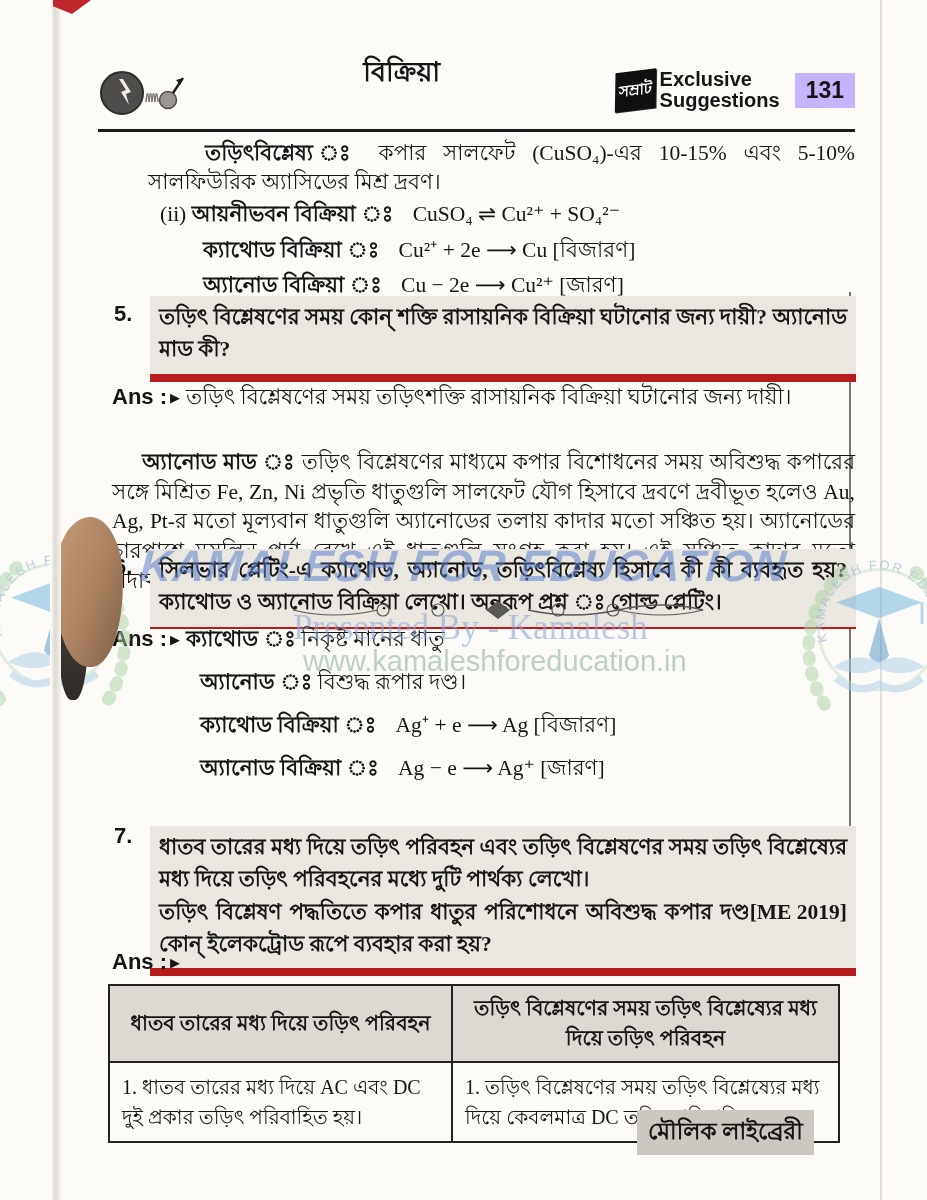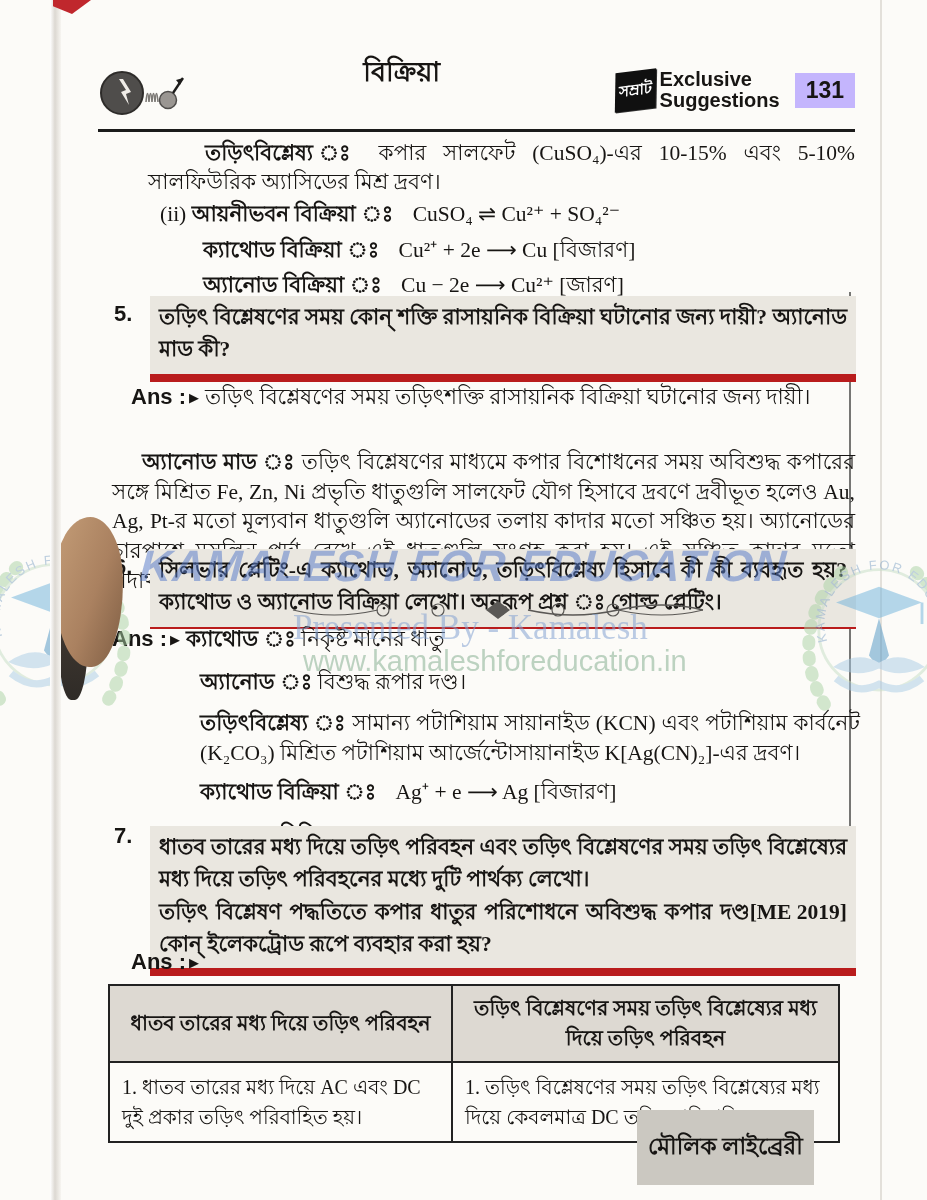--- a/index.html
+++ b/index.html
@@ -33,41 +33,41 @@
   .intro{left:148px;top:139px;width:707px;line-height:1.33;text-align:justify;text-indent:57px;}
   .ion{left:160px;top:197px;white-space:nowrap;}
   .rxn{left:203px;white-space:nowrap;}
   .formula{margin-left:14px;}
 
   .qnum{font-family:"Liberation Sans",sans-serif;font-weight:bold;font-size:22px;z-index:2;}
   .qbox{background:#eae7e0;font-weight:bold;font-size:21.5px;line-height:1.5;
     padding:5px 9px 8px;border-bottom:8px solid #b91c1c;text-align:justify;z-index:2;}
   .qtag{float:right;font-family:"Liberation Serif",serif;}
 
-  .ansline{white-space:nowrap;margin-left:19px;}
+  .ansline{white-space:nowrap;}
   .ans-label{font-family:"Liberation Sans",sans-serif;font-weight:bold;font-size:22px;}
   .ans-marker{font-size:13px;vertical-align:2px;margin:0 6px 0 3px;}
 
   .mud{left:112px;top:408px;width:743px;line-height:1.38;text-align:justify;text-indent:30px;margin-top:40px;}
 
   .ans6-block{left:112px;top:622px;width:744px;}
   .ans6-block .row{margin-bottom:7px;}
   .ind{margin-left:88px;}
   .elec{width:660px;text-align:justify;line-height:1.4;}
 
   
   table.cmp{position:absolute;left:108px;top:984px;width:732px;border-collapse:collapse;z-index:2;
     font-size:20px;}
   table.cmp th,table.cmp td{border:2.5px solid #222;}
   table.cmp th{background:#ddd9d2;font-weight:bold;text-align:center;padding:8px 12px;line-height:1.45;font-size:20.5px;}
   table.cmp td{background:transparent;vertical-align:top;padding:9px 12px;line-height:1.5;}
   .c1{width:47%;} .c2{width:53%;}
 
   .stamp{position:absolute;left:637px;top:1110px;background:#cbc8c1;font-weight:bold;
-    font-size:23px;padding:18px 11px;z-index:2;}
+    font-size:23px;padding:3px 11px;z-index:2;}
 
   
   .wm-main{position:absolute;left:140px;top:541px;width:740px;font-family:"Liberation Sans",sans-serif;
     font-weight:bold;font-style:italic;font-size:44px;letter-spacing:1px;white-space:nowrap;
     color:rgba(86,122,201,0.52);transform:skewX(-4deg);z-index:3;}
   .wm-presented{position:absolute;left:293px;top:608px;font-size:35px;color:rgba(132,162,209,0.55);
     font-family:"Liberation Serif",serif;z-index:3;white-space:nowrap;}
   .wm-site{position:absolute;left:303px;top:645px;font-size:29px;color:rgba(148,184,158,0.62);
     font-family:"Liberation Sans",sans-serif;z-index:3;white-space:nowrap;}
   .logo{position:absolute;width:172px;height:205px;opacity:.5;z-index:2;}
@@ -153,23 +153,20 @@
     <circle cx="325" cy="11" r="6" stroke="#5a5855" fill="none" stroke-width="1.2"></circle>
     <polygon points="210,2 222,11 210,20 198,11" fill="#5a5855"></polygon>
   </svg>
 
   <div class="abs ans6-block sz">
     <div class="row">
       <span class="ans-label">Ans :</span><span class="ans-marker">▶</span><span class="blabel">ক্যাথোড ঃ</span><span> নিকৃষ্ট মানের ধাতু</span>
     </div>
     <div class="row ind">
       <span class="blabel">অ্যানোড ঃ</span><span> বিশুদ্ধ রূপার দণ্ড।</span>
-    </div>
-    <div class="row ind elec">
-      <span class="blabel">তড়িৎবিশ্লেষ্য ঃ</span><span> সামান্য পটাশিয়াম সায়ানাইড (KCN) এবং পটাশিয়াম কার্বনেট (K₂CO₃) মিশ্রিত পটাশিয়াম আর্জেন্টোসায়ানাইড K[Ag(CN)₂]-এর দ্রবণ।</span>
     </div>
     <div class="row ind">
       <span class="blabel">ক্যাথোড বিক্রিয়া ঃ</span>
       <span class="formula">Ag⁺ + e ⟶ Ag [বিজারণ]</span>
     </div>
     <div class="row ind">
       <span class="blabel">অ্যানোড বিক্রিয়া ঃ</span>
       <span class="formula">Ag − e ⟶ Ag⁺ [জারণ]</span>
     </div>
   </div>

